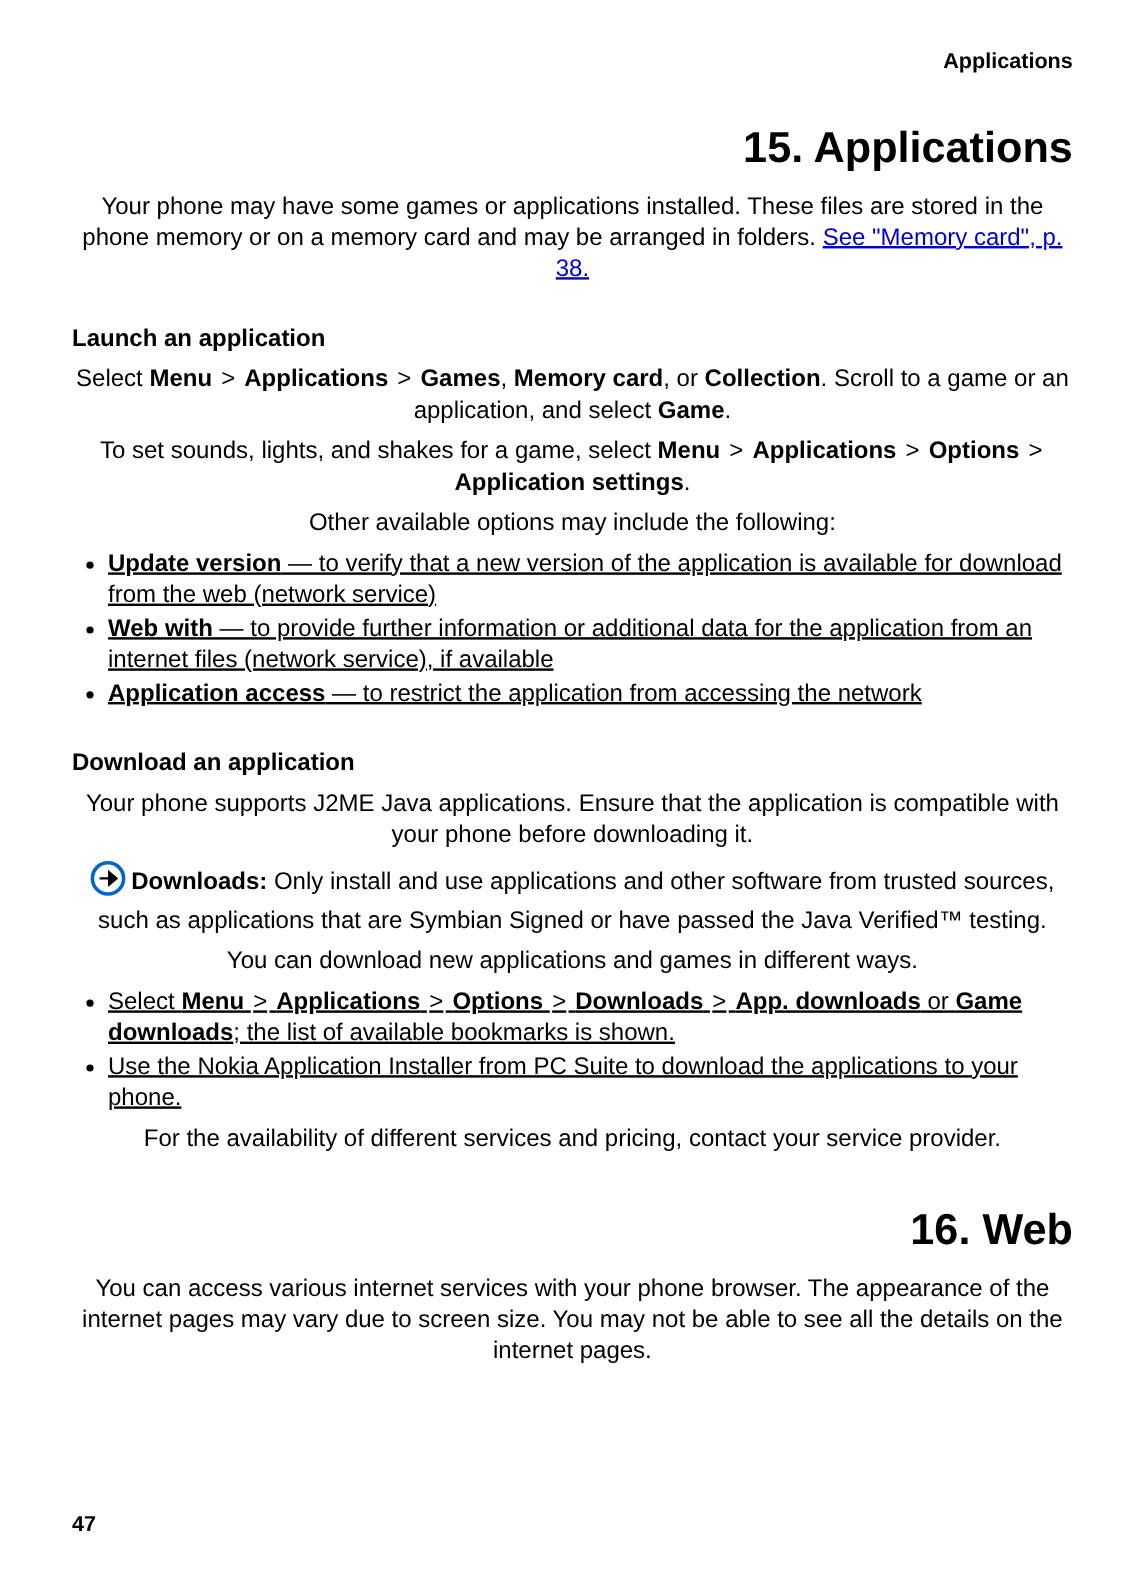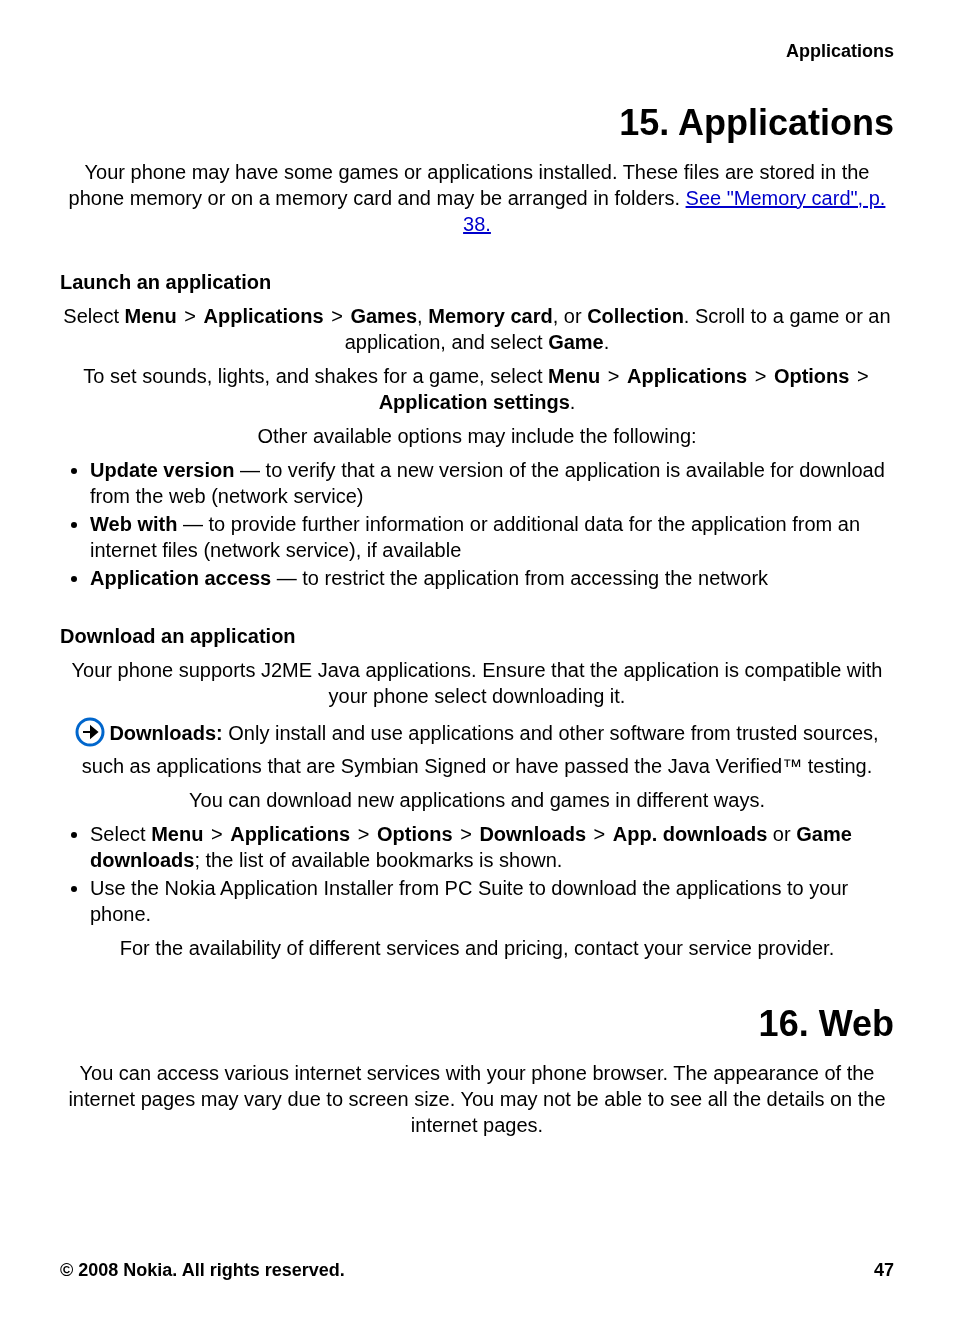--- a/index.html
+++ b/index.html
@@ -36,20 +36,21 @@
     margin: 8px 0;
     text-align: center;
   }
   a.ref-link {
     color: #0000cc;
     text-decoration: underline;
   }
   ul {
     margin: 6px 0;
     padding-left: 30px;
+    text-decoration: underline;
   }
   li {
     margin: 2px 0;
   }
   .bold { font-weight: bold; }
   .icon-important {
     display: inline-block;
     vertical-align: middle;
     margin-right: 4px;
   }
@@ -100,21 +101,21 @@
 <p>Other available options may include the following:</p>
 
 <ul>
   <li><span class="bold">Update version</span><span>  — to verify that a new version of the application is available for download from the web (network service)</span></li>
   <li><span class="bold">Web with</span><span> —  to provide further information or additional data for the application from an internet files (network service), if available</span></li>
   <li><span class="bold">Application access</span><span> —  to restrict the application from accessing the network</span></li>
 </ul>
 
 <h2>Download an application</h2>
 
-<p>Your phone supports J2ME Java applications. Ensure that the application is compatible with your phone select downloading it.</p>
+<p>Your phone supports J2ME Java applications. Ensure that the application is compatible with your phone before downloading it.</p>
 
 <p>
   <span class="icon-important">
     <svg width="30" height="30" viewBox="0 0 30 30">
       <circle cx="15" cy="15" r="13" fill="none" stroke="#0066cc" stroke-width="3"></circle>
       <path d="M 8 15 L 20 15 M 16 10 L 22 15 L 16 20 Z" fill="#000" stroke="#000" stroke-width="2"></path>
     </svg>
   </span><span class="bold">Downloads:</span><span> Only install and use applications and other software from trusted sources, such as applications that are Symbian Signed or have passed the Java Verified™ testing.</span>
 </p>
 
@@ -135,15 +136,14 @@
   <li>Use the Nokia Application Installer from PC Suite to download the applications to your phone.</li>
 </ul>
 
 <p>For the availability of different services and pricing, contact your service provider.</p>
 
 <h1>16.    Web</h1>
 
 <p>You can access various internet services with your phone browser. The appearance of the internet pages may vary due to screen size. You may not be able to see all the details on the internet pages.</p>
 
 <div class="footer">
-  <span>© 2008 Nokia. All rights reserved.</span>
   <span>47</span>
 </div>
 
 </body></html>

